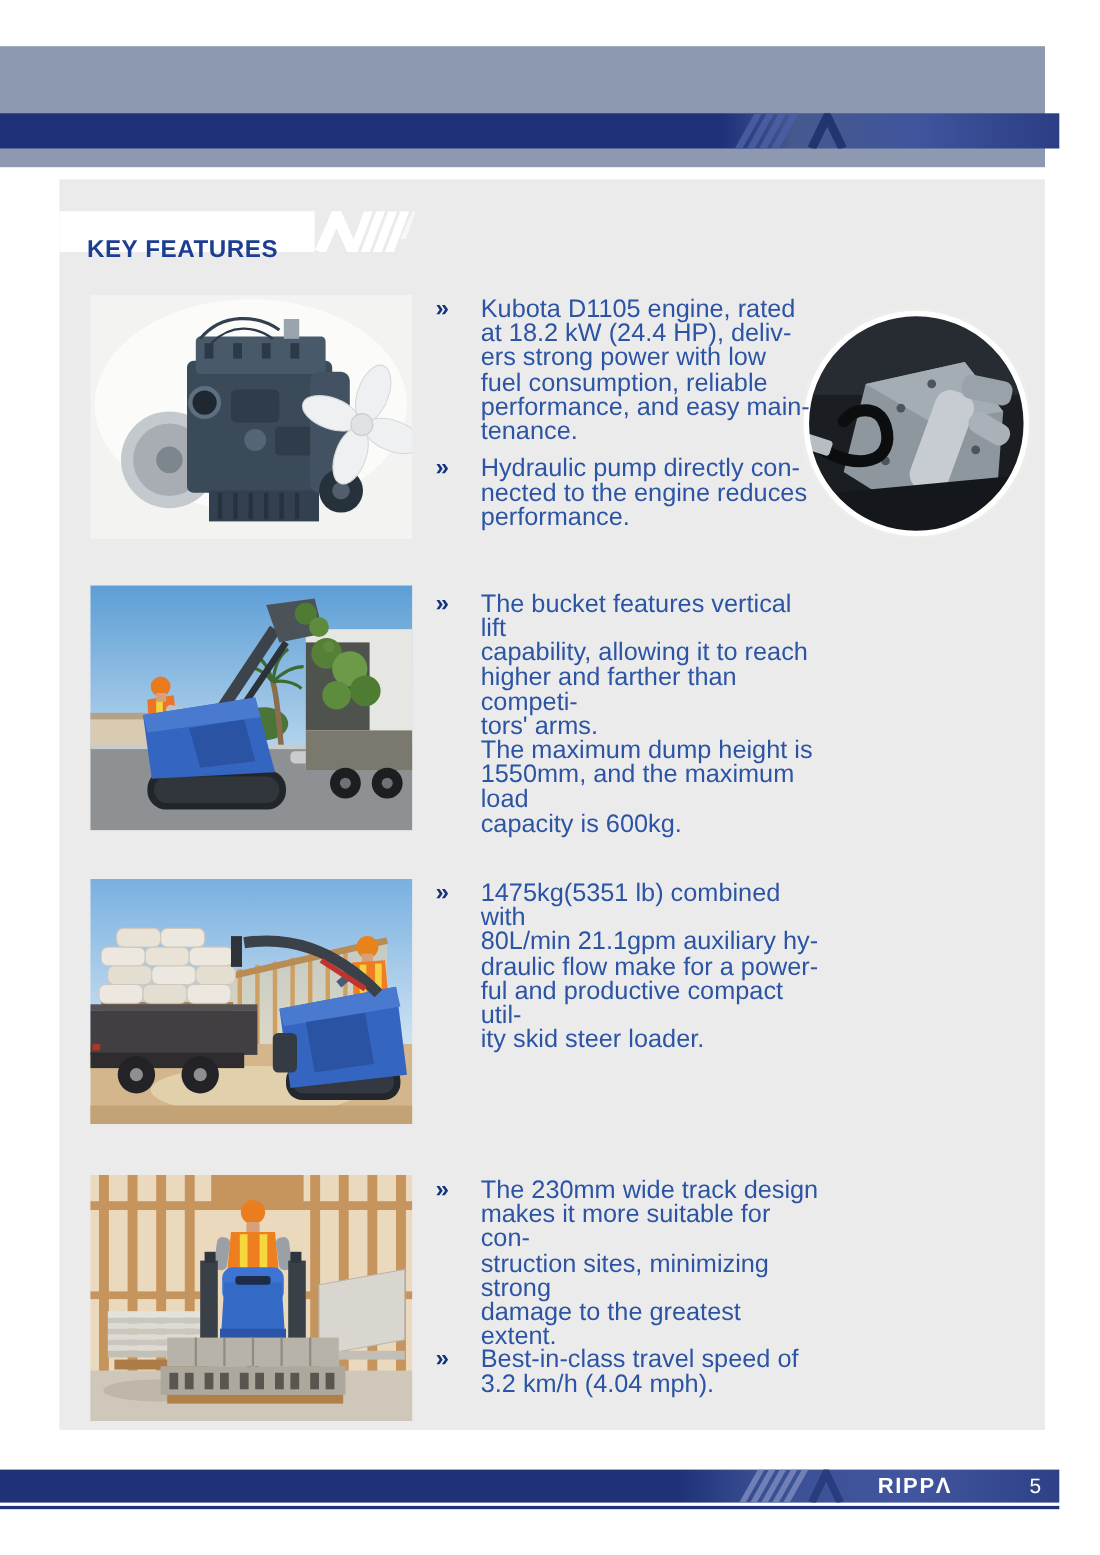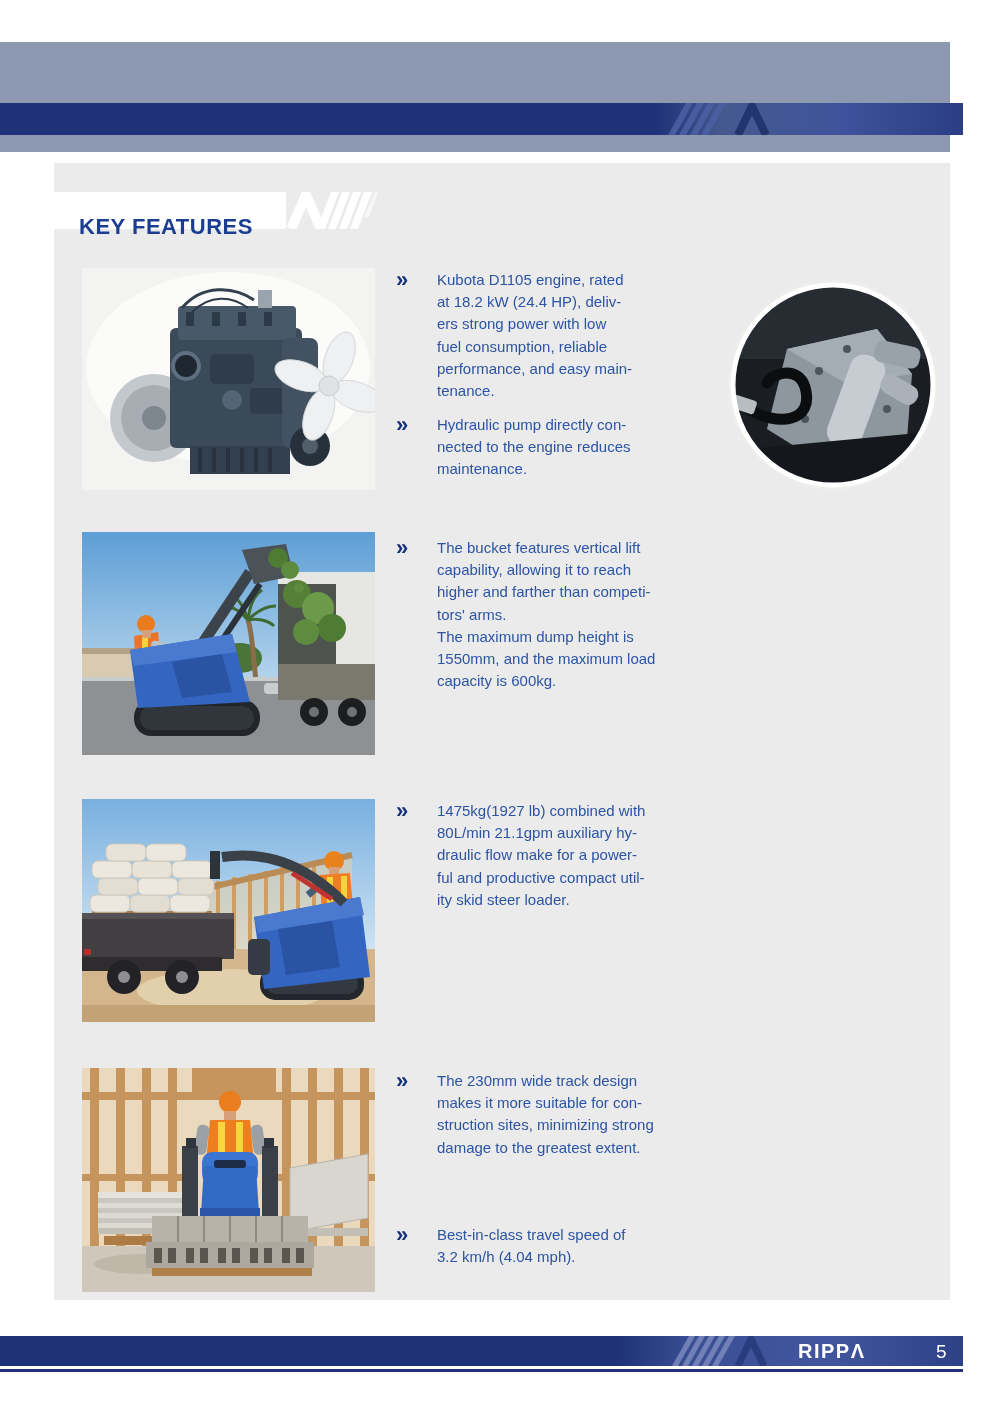--- a/index.html
+++ b/index.html
@@ -27,21 +27,21 @@
   .photo-engine { top:268px; height:222px; }
   .photo-street { top:532px; height:223px; }
   .photo-pallet { top:799px; height:223px; }
   .photo-blocks { top:1068px; height:224px; }
   .photo-circle { position:absolute; left:727px; top:279px; width:212px; height:212px; }
 
   
   .feature { position:absolute; left:396px; display:flex; align-items:flex-start; }
   .feature-marker { width:41px; flex:0 0 41px; font-size:22px; font-weight:bold; color:#14317b;
     line-height:22px; letter-spacing:-2px; }
-  .feature-text { width:310px; font-size:15px; line-height:22.2px; color:#2c54a4; white-space:pre-line; }
+  .feature-text { width:310px; font-size:23px; line-height:22.2px; color:#2c54a4; white-space:pre-line; }
   .f1 { top:269px; } .f2 { top:414px; } .f3 { top:537px; }
   .f4 { top:800px; } .f5 { top:1070px; } .f6 { top:1224px; }
 
   
   .footer-bar { position:absolute; left:0; top:1336px; width:963px; height:30px;
     background:linear-gradient(to right,#1f3278 0%,#1f3278 64%,#3a4f94 72%,#41569e 86%,#2e4187 100%); }
   .footer-bar svg { position:absolute; left:672px; top:0; }
   .footer-brand { position:absolute; left:798px; top:1339px; color:#ffffff; font-size:20px;
     font-weight:bold; letter-spacing:1.5px; line-height:25px; }
   .footer-page { position:absolute; left:936px; top:1340px; color:#ffffff; font-size:19px; line-height:23px; }
@@ -360,35 +360,35 @@
 at 18.2 kW (24.4 HP), deliv-
 ers strong power with low
 fuel consumption, reliable
 performance, and easy main-
 tenance.</span>
   </div>
   <div class="feature f2">
     <span class="feature-marker">»</span>
     <span class="feature-text">Hydraulic pump directly con-
 nected to the engine reduces
-maintenance.</span>
+performance.</span>
   </div>
   <div class="feature f3">
     <span class="feature-marker">»</span>
     <span class="feature-text">The bucket features vertical lift
 capability, allowing it to reach
 higher and farther than competi-
 tors' arms.
 The maximum dump height is
 1550mm, and the maximum load
 capacity is 600kg.</span>
   </div>
   <div class="feature f4">
     <span class="feature-marker">»</span>
-    <span class="feature-text">1475kg(1927 lb) combined with
+    <span class="feature-text">1475kg(5351 lb) combined with
 80L/min 21.1gpm auxiliary hy-
 draulic flow make for a power-
 ful and productive compact util-
 ity skid steer loader.</span>
   </div>
   <div class="feature f5">
     <span class="feature-marker">»</span>
     <span class="feature-text">The 230mm wide track design
 makes it more suitable for con-
 struction sites, minimizing strong

